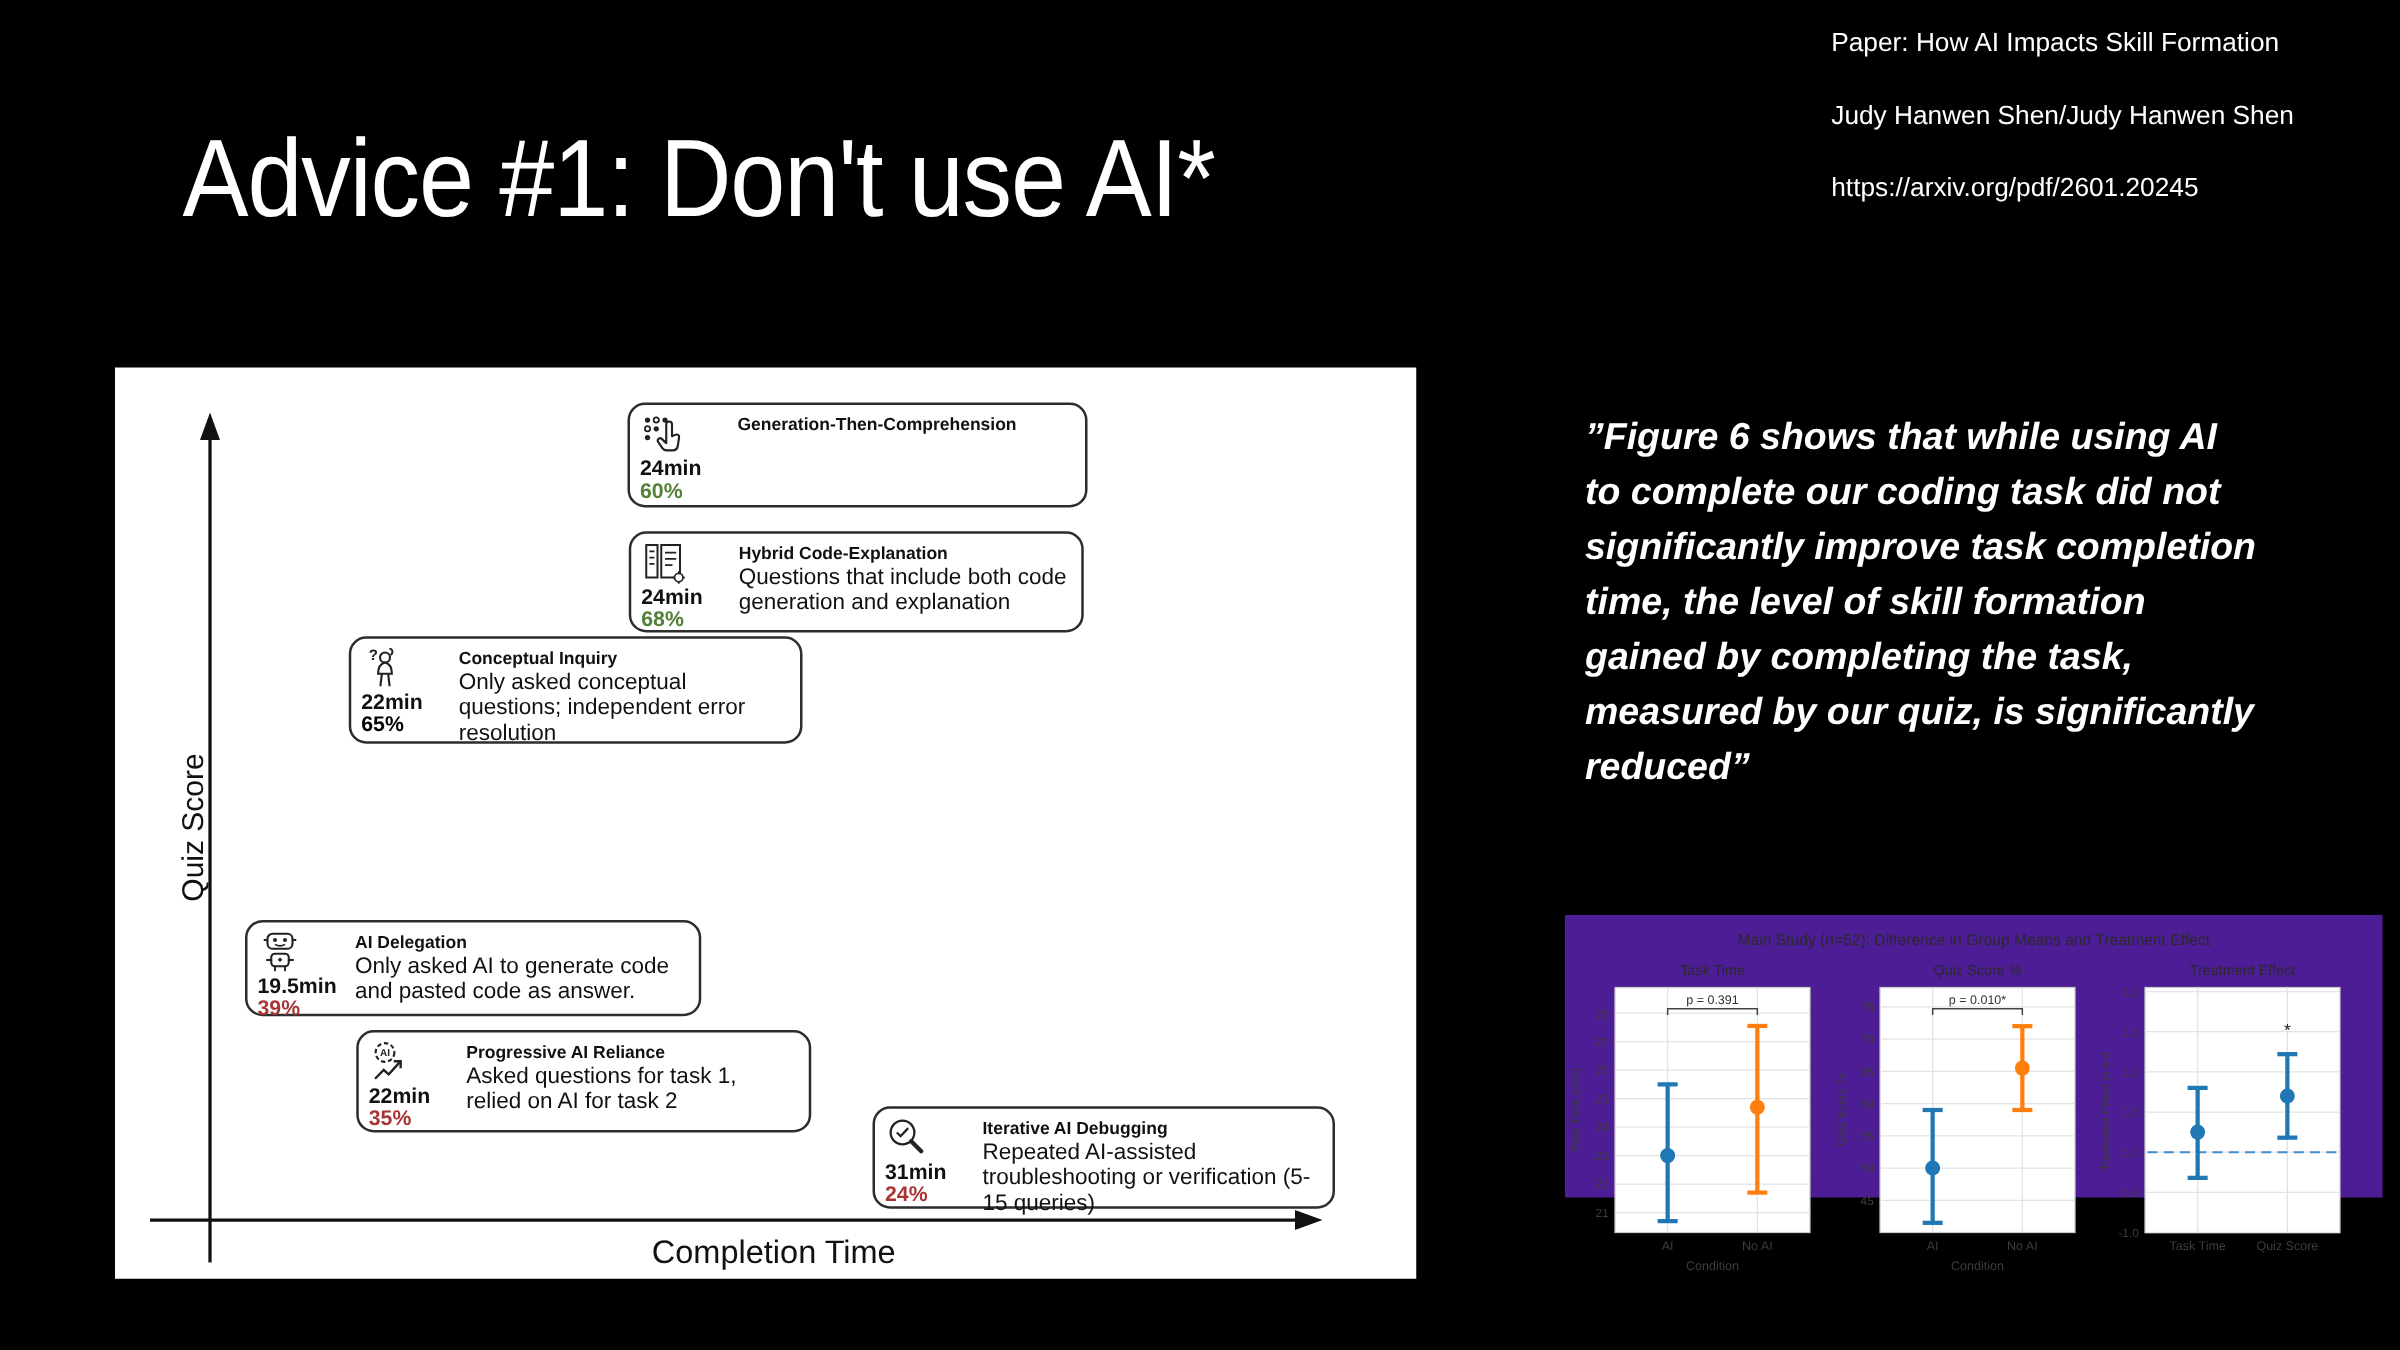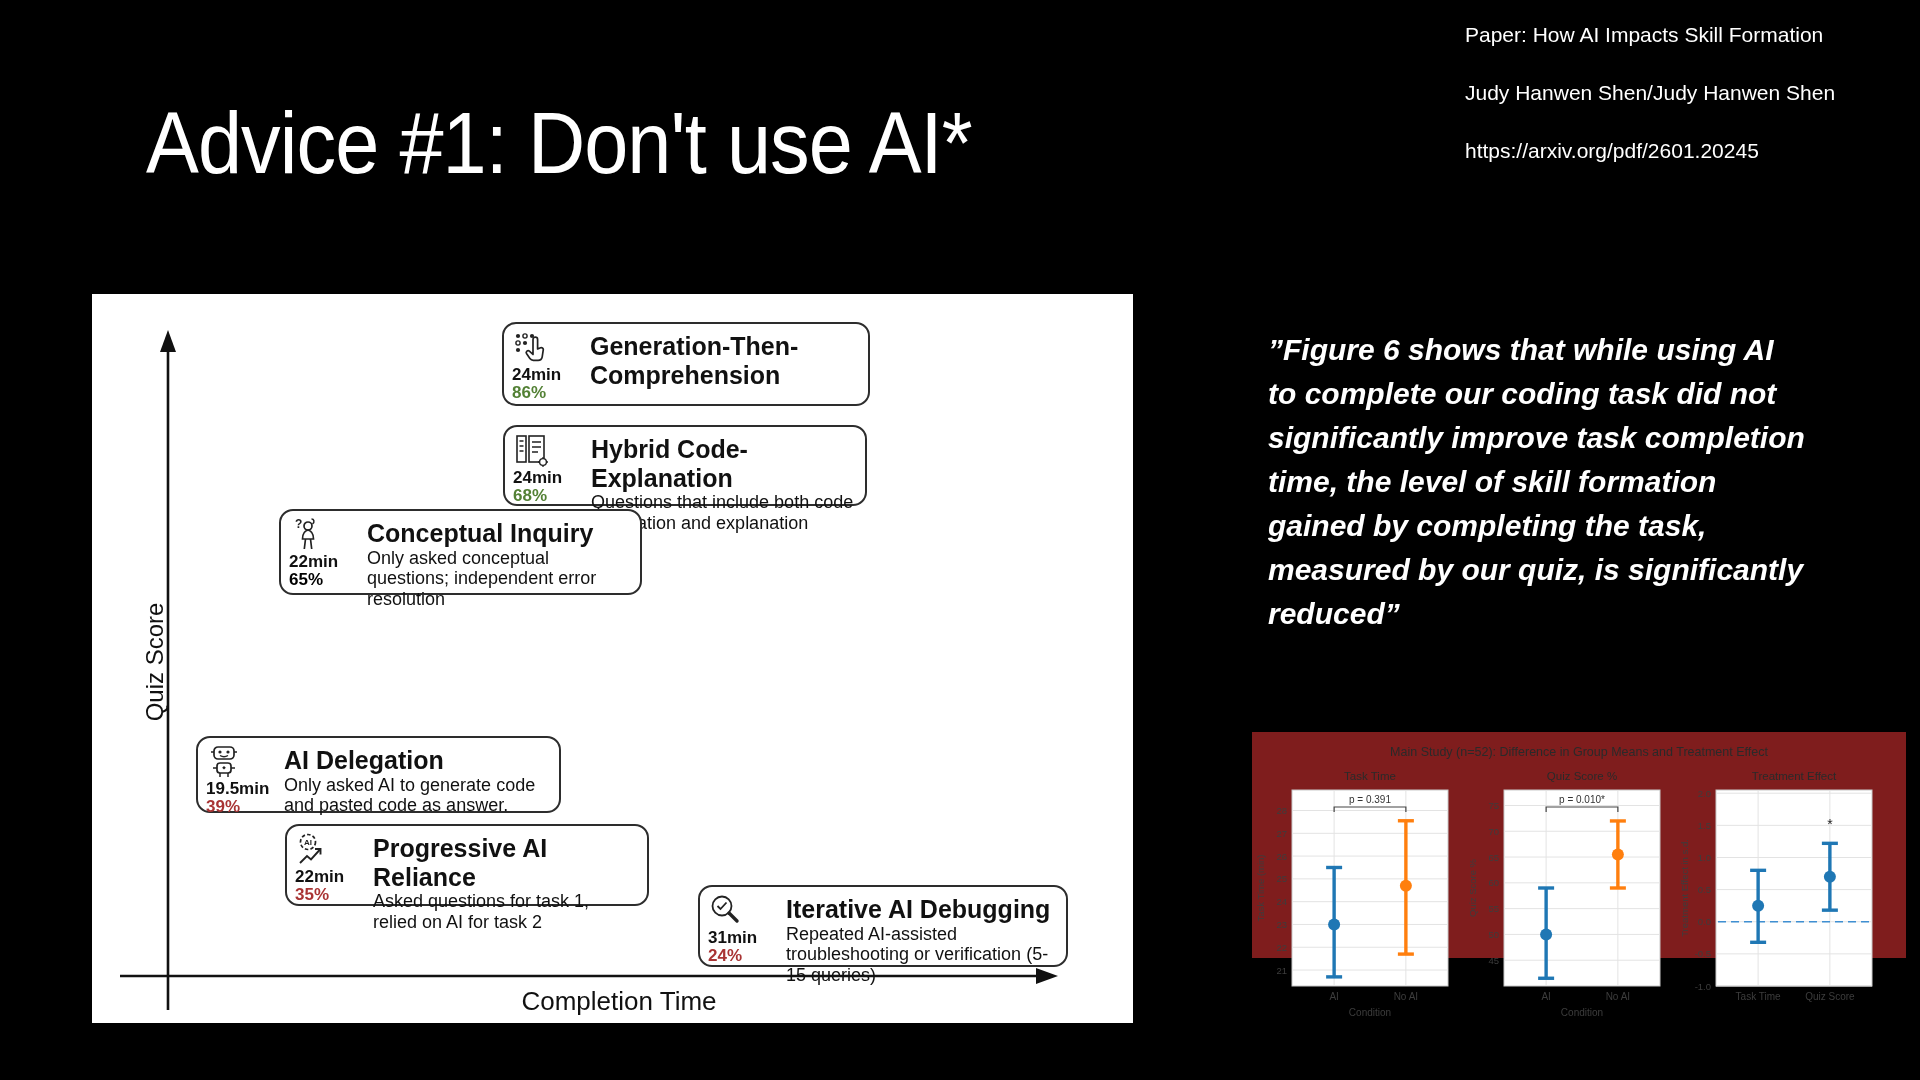--- a/index.html
+++ b/index.html
@@ -35,24 +35,24 @@
   }
   .fig-box{
     position:absolute;background:#fff;border:2px solid #2d2d2d;border-radius:14px;
     display:flex;gap:8px;padding:6px 10px 4px 8px;box-sizing:border-box;color:#111;z-index:2;
   }
   .icol{flex:0 0 70px;display:flex;flex-direction:column;align-items:flex-start;line-height:1.08;}
   .icol svg{width:36px;height:36px;flex:0 0 auto;}
   .icol .time{font-weight:bold;font-size:17px;white-space:nowrap;color:#111;}
   .icol .pct{font-weight:bold;font-size:17px;}
   .tcol{flex:1;line-height:1.14;padding-top:2px;}
-  .tcol .btitle{font-weight:bold;font-size:25px;}
+  .tcol .btitle{font-weight:bold;font-size:14px;}
   .tcol .bdesc{font-size:18px;}
   
-  .chart-panel{position:absolute;left:1252px;top:732px;width:654px;height:226px;background:#7f1d1d;}
+  .chart-panel{position:absolute;left:1252px;top:732px;width:654px;height:226px;background:#4c1d95;}
   .chart-panel svg text{font-family:"Liberation Sans", sans-serif;}
 </style>
 </head>
 <body>
 
 <div class="slide-title">Advice #1: Don't use AI*</div>
 
 <div class="header-block">
   <div>Paper: How AI Impacts Skill Formation</div>
   <div>Judy Hanwen Shen/Judy Hanwen Shen</div>
@@ -82,21 +82,21 @@
       <svg viewBox="0 0 36 36">
         <circle cx="6" cy="6" r="2.1" fill="#222"></circle>
         <circle cx="13" cy="6" r="2.1" fill="none" stroke="#222" stroke-width="1.4"></circle>
         <circle cx="20" cy="6" r="2.1" fill="#222"></circle>
         <circle cx="6" cy="13" r="2.1" fill="none" stroke="#222" stroke-width="1.4"></circle>
         <circle cx="13" cy="13" r="2.1" fill="#222"></circle>
         <circle cx="6" cy="20" r="2.1" fill="#222"></circle>
         <path d="M21,16 v-6.5 a2.3,2.3 0 0 1 4.6,0 V19 l3,-1.3 a2,2 0 0 1 2.7,1.9 l-1.1,7.2 a4.2,4.2 0 0 1 -4.1,3.5 h-4.8 a4.2,4.2 0 0 1 -3.4,-1.8 l-3.4,-5 a1.9,1.9 0 0 1 2.9,-2.4 l3.6,3.4 z" fill="#fff" stroke="#222" stroke-width="1.7" stroke-linejoin="round"></path>
       </svg>
       <span class="time">24min</span>
-      <span class="pct" style="color: rgb(83, 129, 53);">86%</span>
+      <span class="pct" style="color: rgb(83, 129, 53);">60%</span>
     </div>
     <div class="tcol">
       <div class="btitle">Generation-Then-Comprehension</div>
     </div>
   </div>
 
   <div class="fig-box" style="left:411px;top:131px;width:364px;height:81px;">
     <div class="icol">
       <svg viewBox="0 0 36 36">
         <rect x="4" y="3" width="9" height="26" fill="none" stroke="#222" stroke-width="1.6"></rect>

